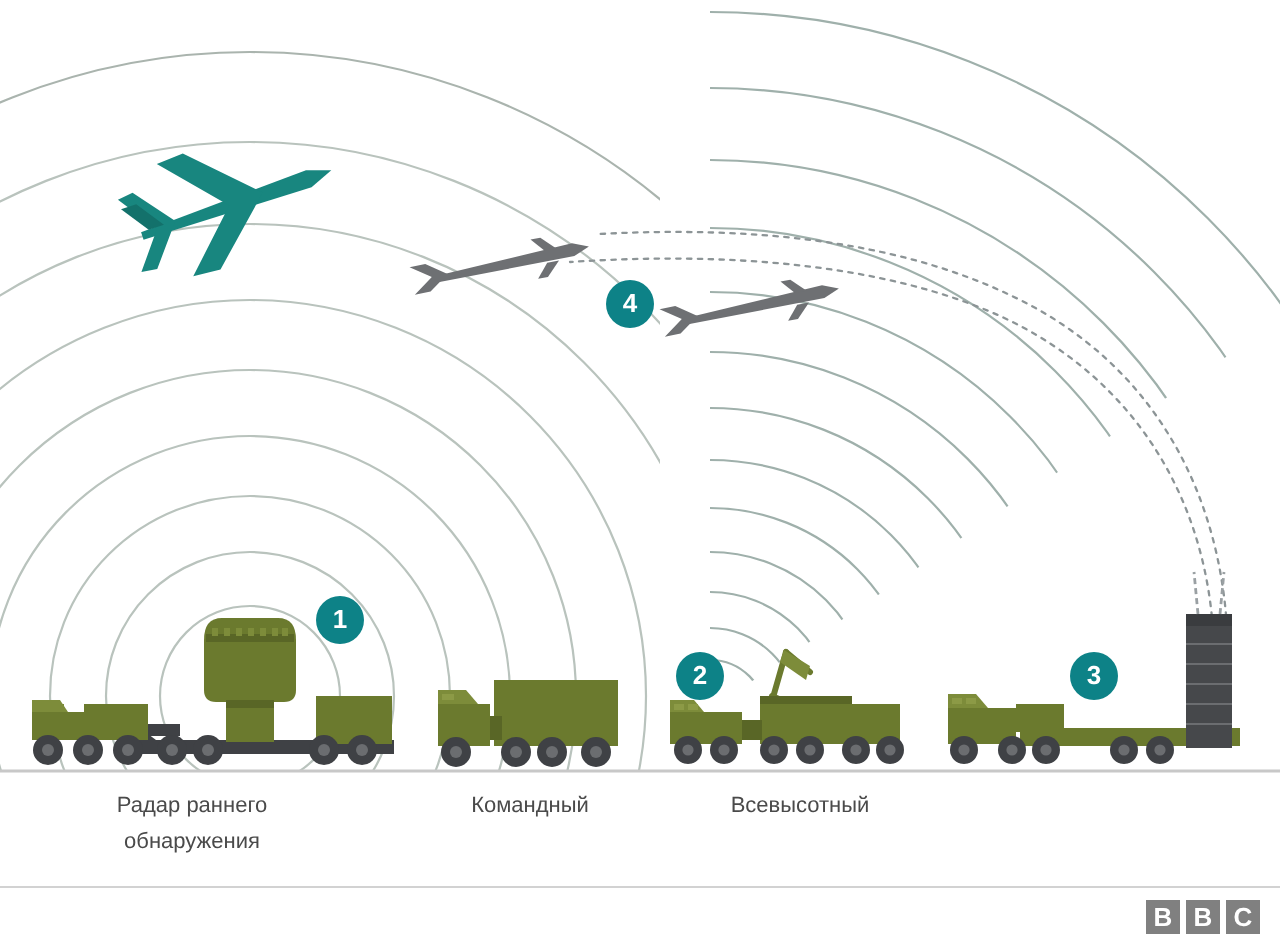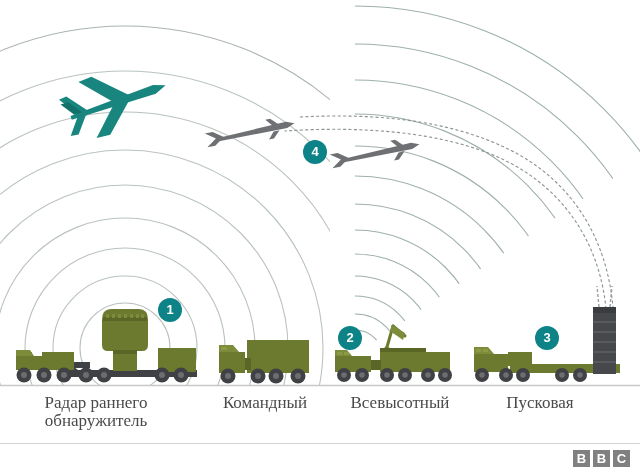--- a/index.html
+++ b/index.html
@@ -22,23 +22,23 @@
     position: absolute;
     inset: 0;
     width: 640px;
     height: 471px;
     display: block;
   }
   .label {
     position: absolute;
     text-align: center;
     color: #4a4a4a;
-    font-size: 17px;
+    font-size: 11px;
     line-height: 18px;
-    font-family: Liberation Serif, serif;
+    font-family: Liberation Sans, sans-serif;
     white-space: nowrap;
   }
   .label-line { display: block; }
   #label-0 { left: 16px;  top: 394px; width: 160px; }
   #label-1 { left: 200px; top: 394px; width: 130px; }
   #label-2 { left: 325px; top: 394px; width: 150px; }
   #label-3 { left: 470px; top: 394px; width: 140px; }
 
   .badge-num {
     position: absolute;
@@ -319,30 +319,29 @@
     </g>
   </svg>
 
   <span class="badge-num" id="badge-label-1">1</span>
   <span class="badge-num" id="badge-label-2">2</span>
   <span class="badge-num" id="badge-label-3">3</span>
   <span class="badge-num" id="badge-label-4">4</span>
 
   <div class="label" id="label-0">
     <span class="label-line">Радар раннего</span>
-    <span class="label-line">обнаружитель</span>
+    <span class="label-line">обнаружения</span>
   </div>
   <div class="label" id="label-1">
     <span class="label-line">Командный</span>
   </div>
   <div class="label" id="label-2">
     <span class="label-line">Всевысотный</span>
   </div>
   <div class="label" id="label-3">
-    <span class="label-line">Пусковая</span>
   </div>
 
   <div id="footer-rule"></div>
   <div id="bbc-logo">
     <span class="bbc-block">B</span>
     <span class="bbc-block">B</span>
     <span class="bbc-block">C</span>
   </div>
 
 </div>

